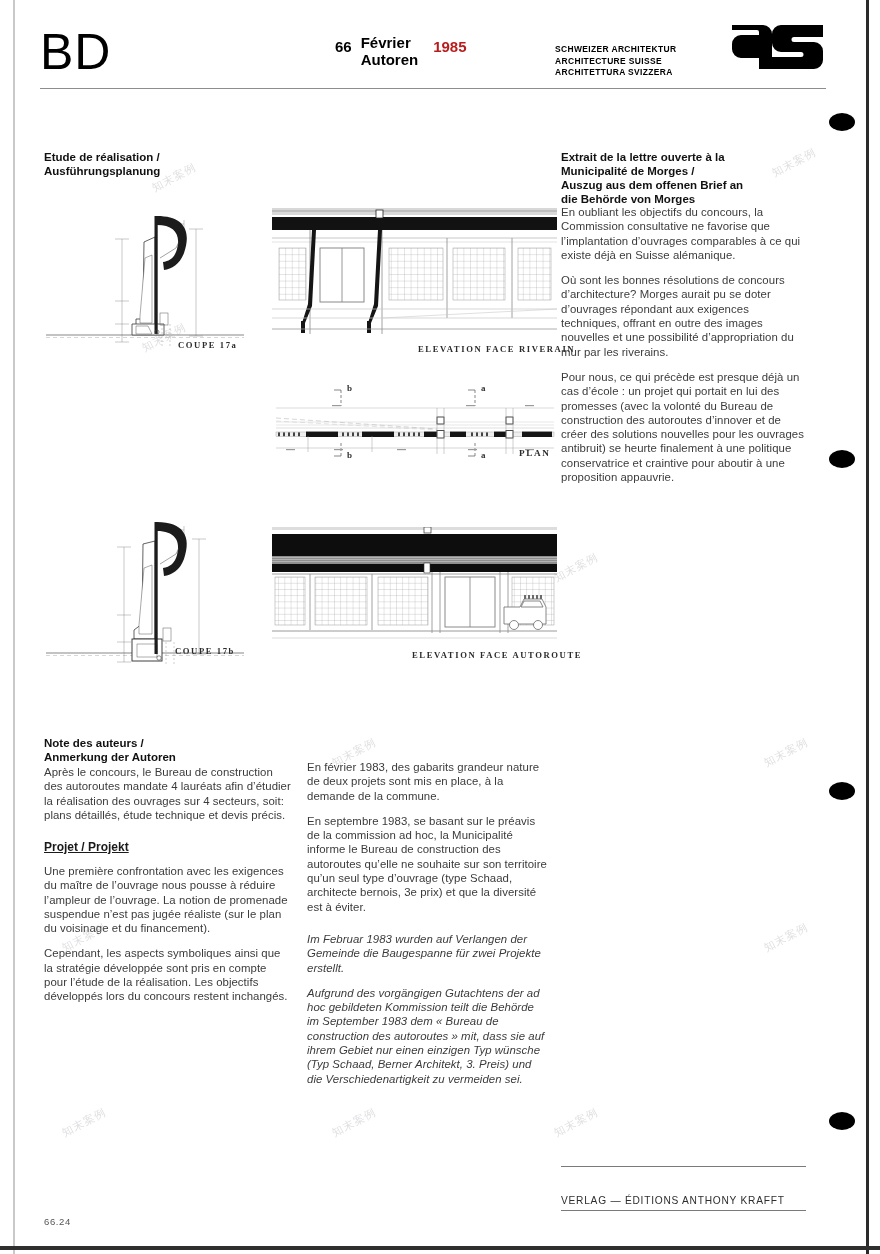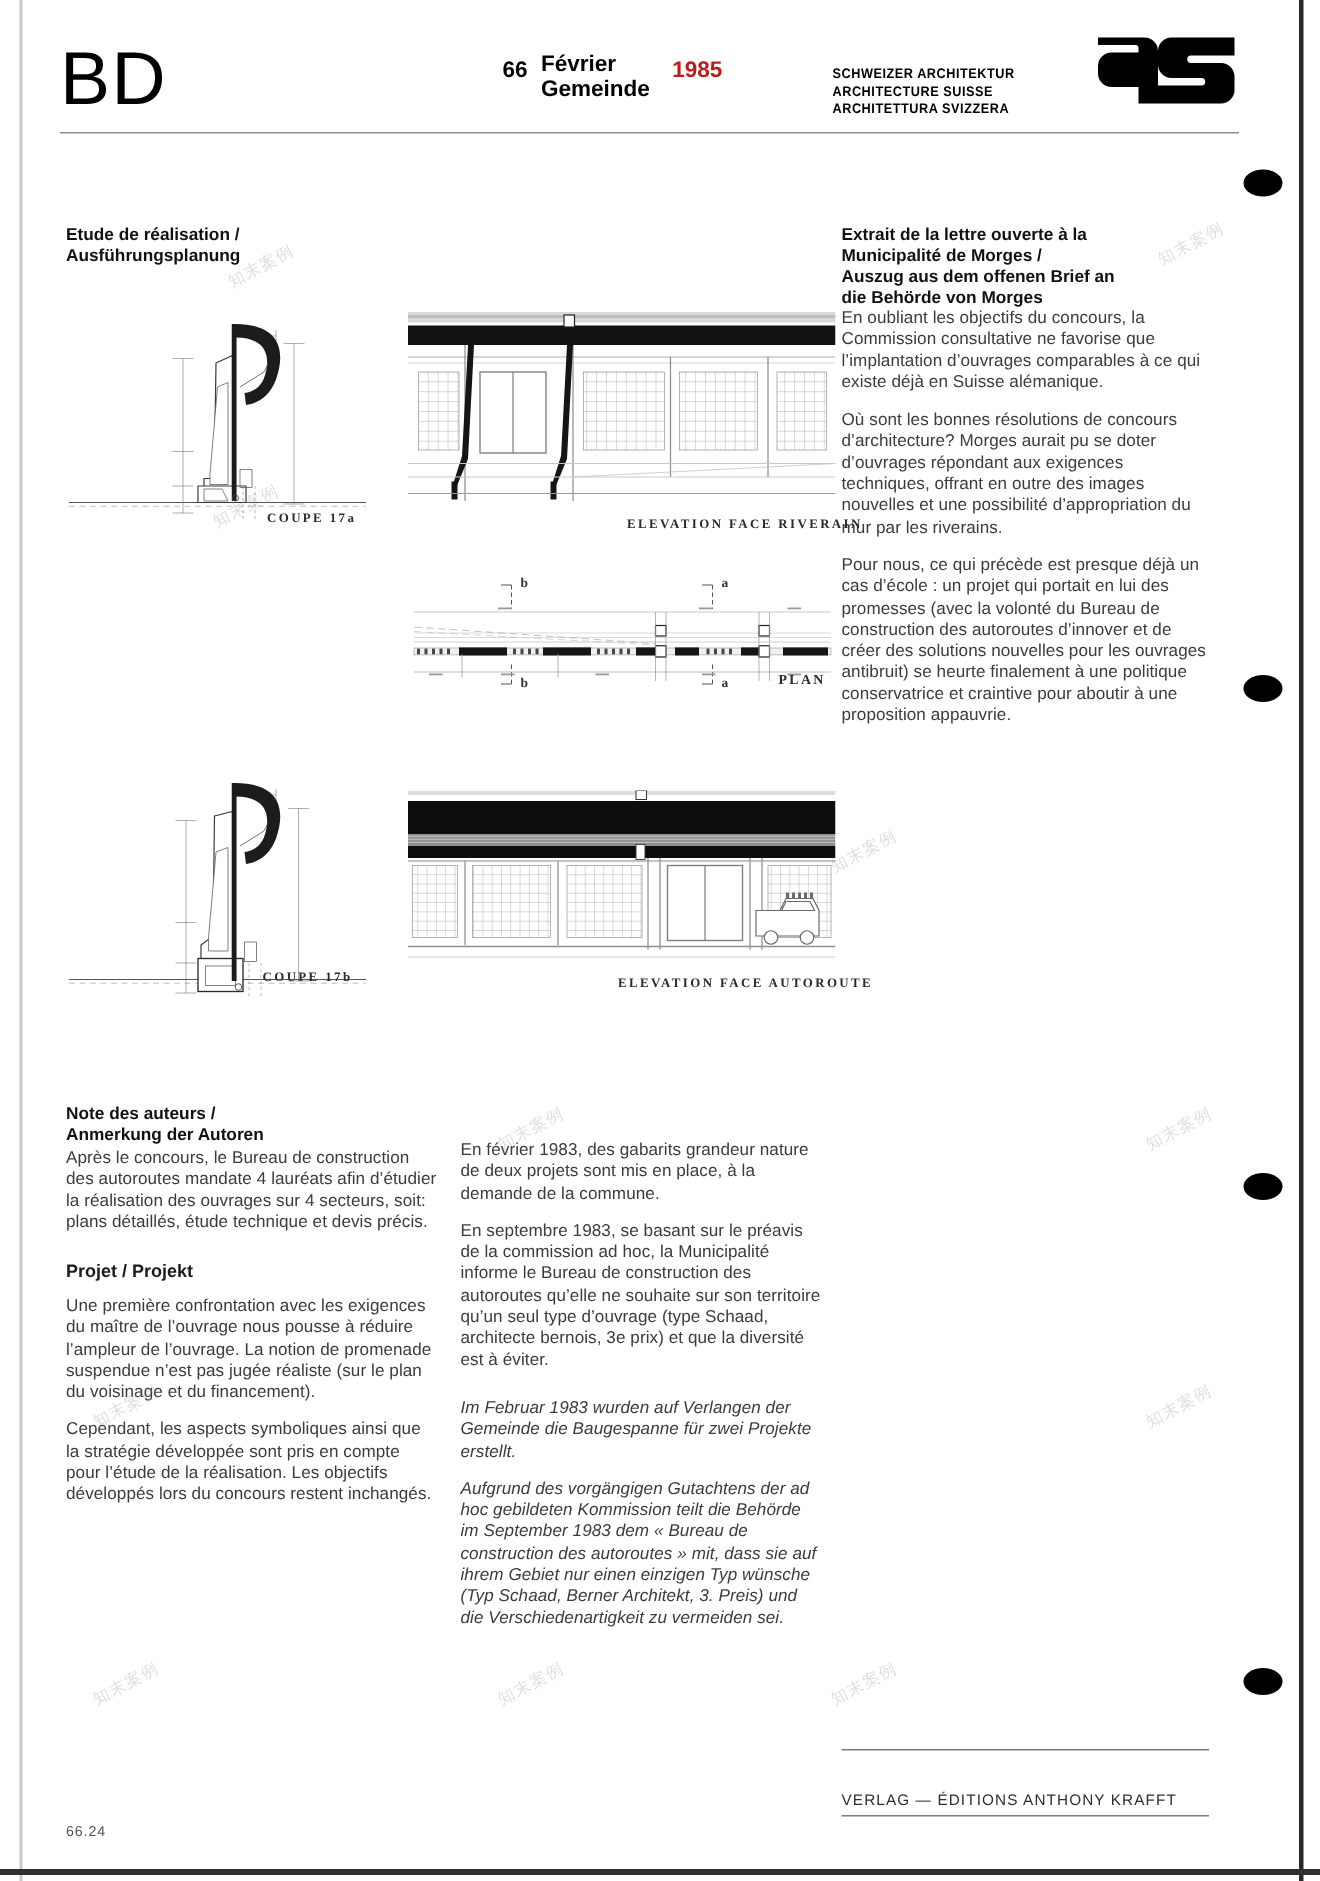--- a/index.html
+++ b/index.html
@@ -124,21 +124,21 @@
     position: absolute; left: 561px; top: 205px; width: 245px;
   }
   #txt-left {
     position: absolute; left: 44px; top: 765px; width: 248px;
   }
   #txt-mid {
     position: absolute; left: 307px; top: 760px; width: 240px;
   }
   #lbl-note { position: absolute; left: 44px; top: 736px; width: 250px; }
   #lbl-projet { position: absolute; left: 44px; top: 840px; width: 250px;
-                font-size: 12px; font-weight: bold; }
+                font-size: 12px; font-weight: bold; text-decoration: underline; }
 
   #biblio { position: absolute; left: 561px; top: 1005px; width: 250px; }
   #biblio .bh { font-size: 11.5px; font-weight: bold; color:#111; margin-bottom: 7px; }
   #biblio .bl { font-size: 11.2px; line-height: 14px; color:#3b3b3b; }
   .as-inline {
     display: inline-block;
     vertical-align: -1px;
     width: 17px; height: 10px;
     margin-right: 3px;
   }
@@ -194,21 +194,21 @@
   <div class="scan-edge-right"></div>
   <div class="scan-edge-bottom"></div>
 
   <div id="masthead">
     <div class="bd-logo">BD</div>
 
     <div class="issue-block">
       <span class="issue-num">66</span>
       <span class="issue-months">
         <span>Février</span><br>
-        <span>Gemeinde</span>
+        <span>Autoren</span>
       </span>
       <span class="issue-year">1985</span>
     </div>
 
     <div class="mag-titles">
       <div>SCHWEIZER ARCHITEKTUR</div>
       <div>ARCHITECTURE SUISSE</div>
       <div>ARCHITETTURA SVIZZERA</div>
     </div>
 

